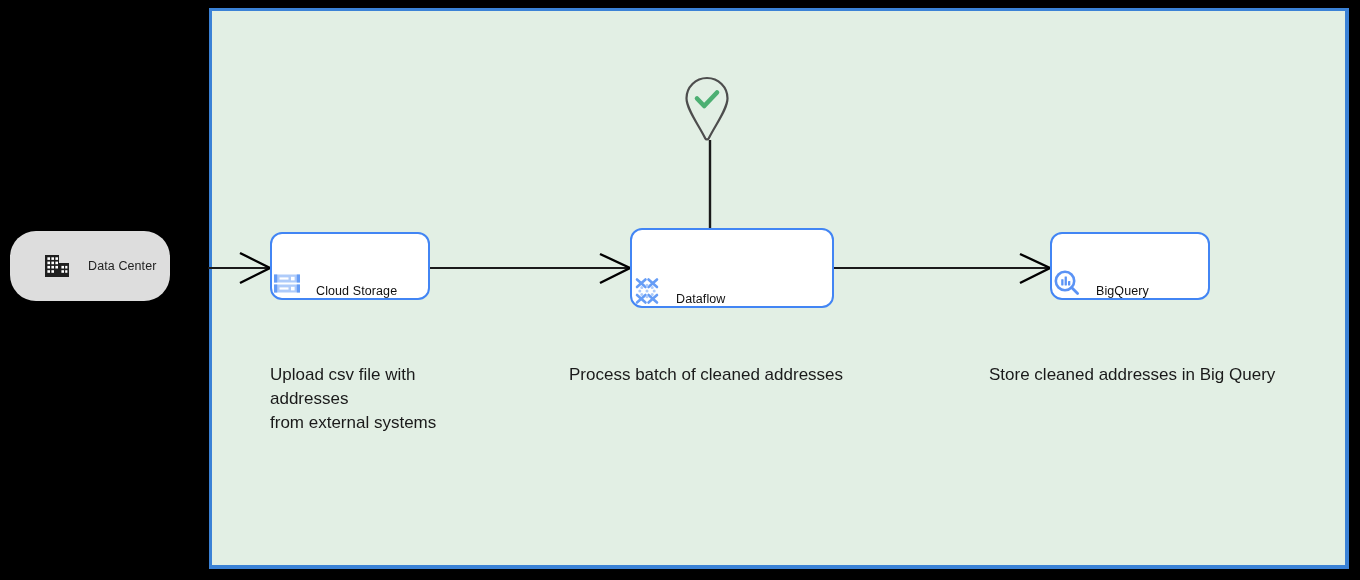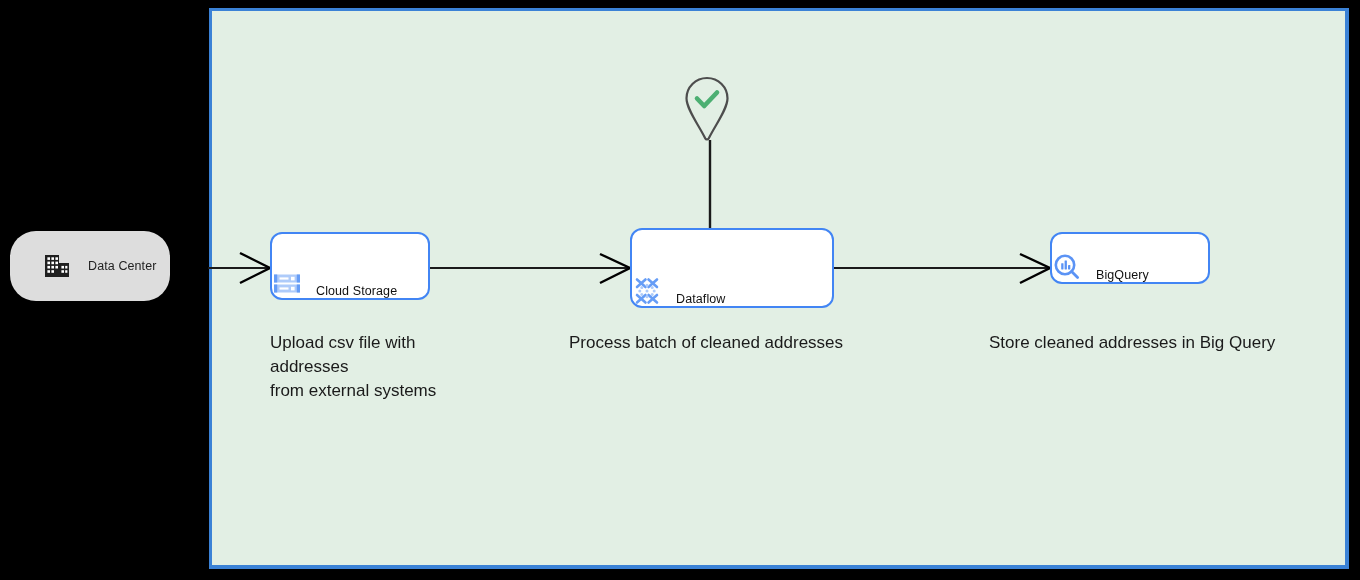--- a/index.html
+++ b/index.html
@@ -48,21 +48,21 @@
   }
   .node-icon {
     width: 30px;
     height: 30px;
     flex: 0 0 30px;
     display: block;
   }
 
   #node-cloud-storage { left: 270px; top: 232px; width: 160px; height: 68px; }
   #node-dataflow      { left: 630px; top: 228px; width: 204px; height: 80px; }
-  #node-bigquery      { left: 1050px; top: 232px; width: 160px; height: 52px; }
+  #node-bigquery      { left: 1050px; top: 232px; width: 160px; height: 68px; }
 
   
   #node-data-center {
     position: absolute;
     left: 10px;
     top: 231px;
     width: 160px;
     height: 70px;
     background: #dddddd;
     border-radius: 26px;
@@ -97,20 +97,21 @@
     max-width: 180px;
   }
 
   
   .caption {
     position: absolute;
     font-size: 17px;
     color: #1a1a1a;
     line-height: 24px;
     white-space: pre-line;
+    margin-top: 32px;
   }
   #caption-cloud-storage { left: 270px; top: 331px; width: 200px; }
   #caption-dataflow      { left: 569px; top: 331px; width: 360px; }
   #caption-bigquery      { left: 989px; top: 331px; width: 400px; }
 
   
   #connectors {
     position: absolute;
     left: 0;
     top: 0;

